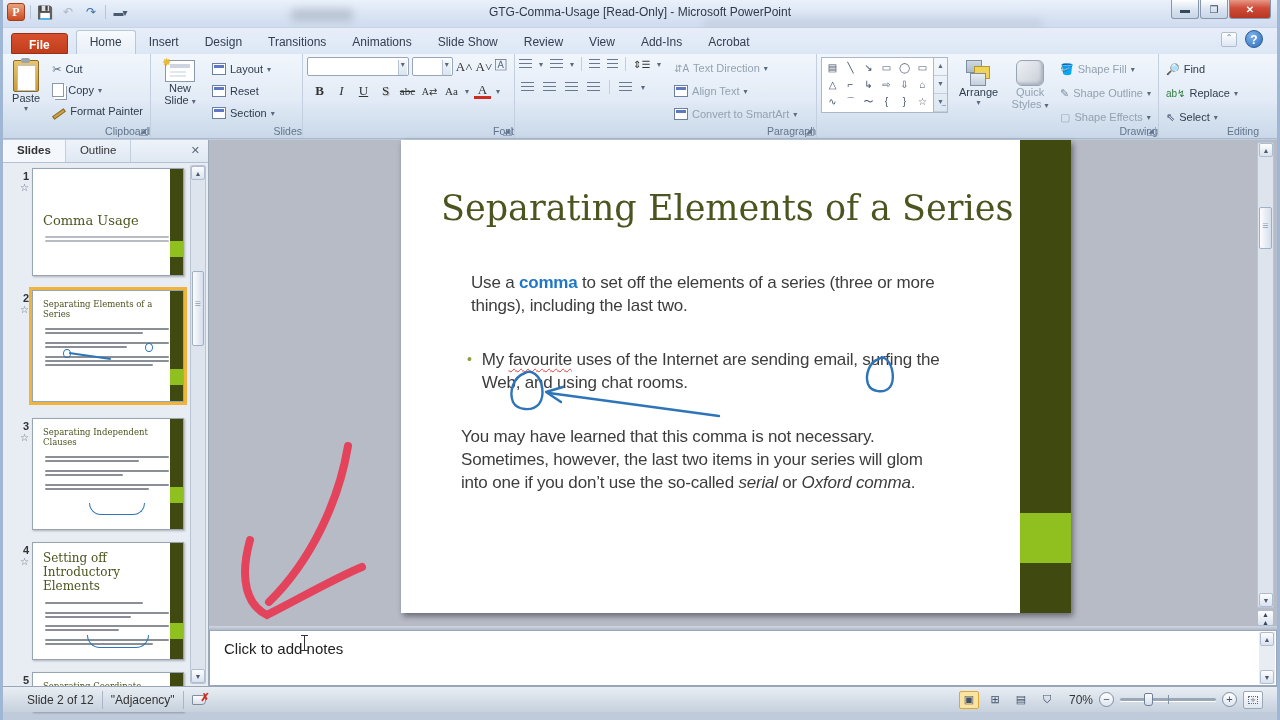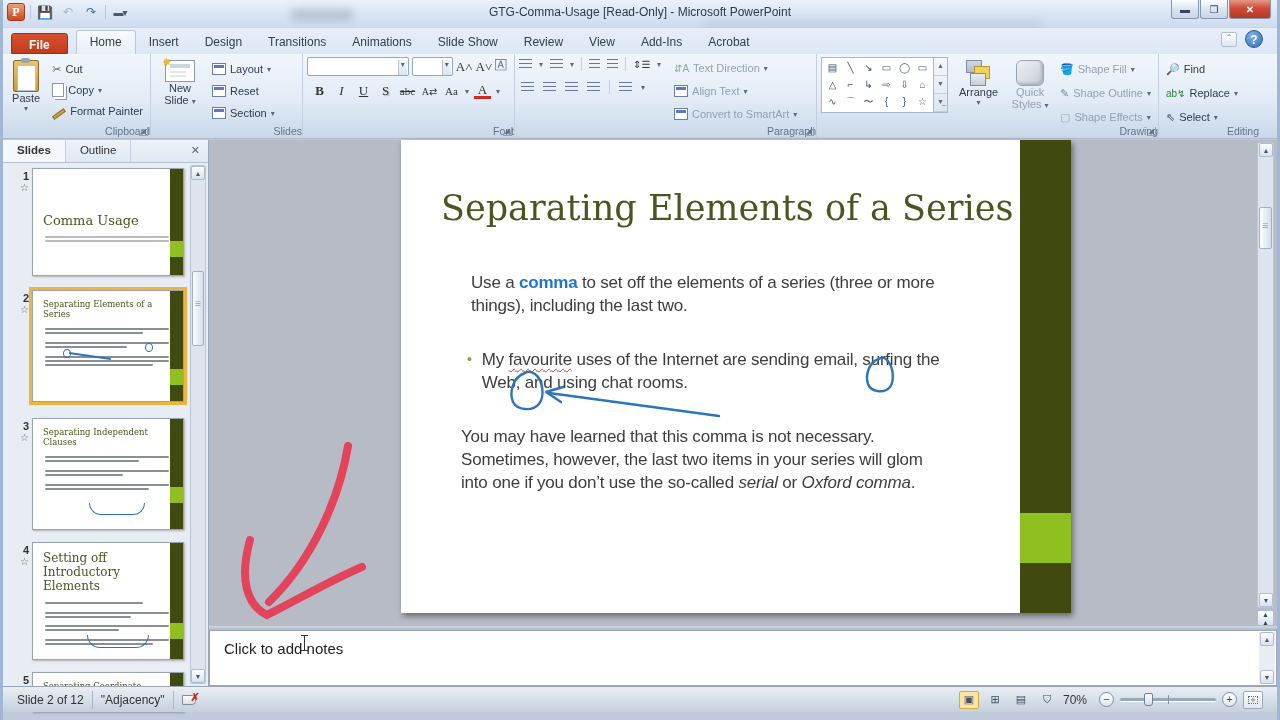--- a/index.html
+++ b/index.html
@@ -125,28 +125,28 @@
   #notes-cursor { position:absolute; left:94px; top:4px; width:1px; height:16px; background:#333; }
   #notes-cursor:before,#notes-cursor:after { content:""; position:absolute; left:-3px; width:7px; height:1px; background:#333; }
   #notes-cursor:after { bottom:0; }
   #notes-scroll { position:absolute; right:1px; top:1px; bottom:1px; width:16px; background:#e8edf4; }
   #notes-scroll .sb-btn { left:1px; }
 
   
   #statusbar { position:absolute; left:0; bottom:8px; width:100%; height:26px;
     background:linear-gradient(#e9eef4,#d3dce6 60%,#c6d1dd); border-top:1px solid #98a5b5; display:flex; align-items:center; font-size:12px; color:#333; }
   .st-sep { width:1px; height:18px; background:#aab6c4; margin:0 8px; }
-  #st-slide { padding-left:14px; }
+  #st-slide { padding-left:24px; }
   #spell-icon { position:relative; width:18px; height:14px; }
   #spell-icon .bk { position:absolute; left:0; top:2px; width:14px; height:10px; background:linear-gradient(#fdfdfd,#d9e0e8); border:1px solid #7e8da0; border-radius:1px 4px 4px 1px; }
   #spell-icon .bx { position:absolute; right:0; top:-2px; color:#d02b20; font-weight:bold; font-size:11px; }
   #st-right { margin-left:auto; display:flex; align-items:center; gap:6px; padding-right:14px; }
   .viewbtn { width:20px; height:18px; display:flex; align-items:center; justify-content:center; font-size:11px; color:#44536b; border-radius:2px; }
   .viewbtn.active { background:#fbe3a0; border:1px solid #d9a93c; }
-  #zoom-val { min-width:30px; }
+  #zoom-val { min-width:30px; text-align:right; }
   .zbtn { width:15px; height:15px; border-radius:50%; border:1px solid #7e8da0; background:linear-gradient(#fff,#dfe6ee); color:#44536b; font-size:11px; line-height:13px; text-align:center; }
   #zoom-track { position:relative; width:96px; height:3px; background:#9aa7b6; border-radius:2px; box-shadow:0 1px 0 #fff; }
   #zoom-tick { position:absolute; left:48px; top:-3px; width:1px; height:9px; background:#8492a4; }
   #zoom-thumb { position:absolute; left:24px; top:-5px; width:9px; height:13px; background:linear-gradient(#fdfdfe,#d4dfec); border:1px solid #6f7f94; border-radius:2px 2px 3px 3px; }
   #fit-btn { width:20px; height:18px; border:1px solid #9aa7b6; border-radius:2px; background:linear-gradient(#fff,#dfe6ee); display:flex; align-items:center; justify-content:center; }
   #fit-btn span { width:10px; height:8px; border:1px dotted #5a6a7e; font-size:6px; line-height:7px; text-align:center; color:#5a6a7e; }
 </style>
 </head>
 <body>
 

